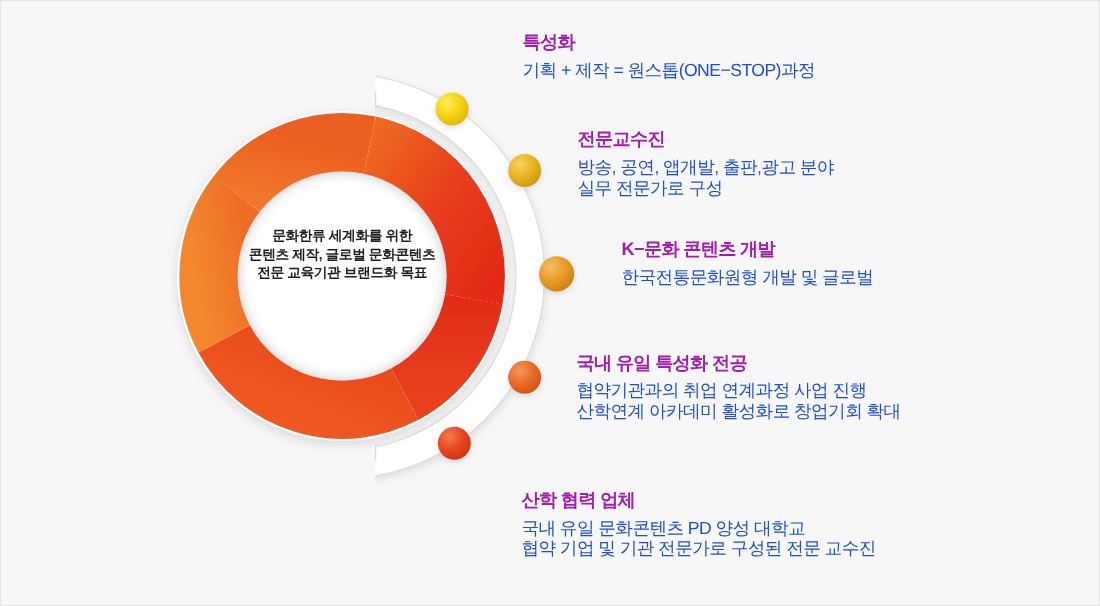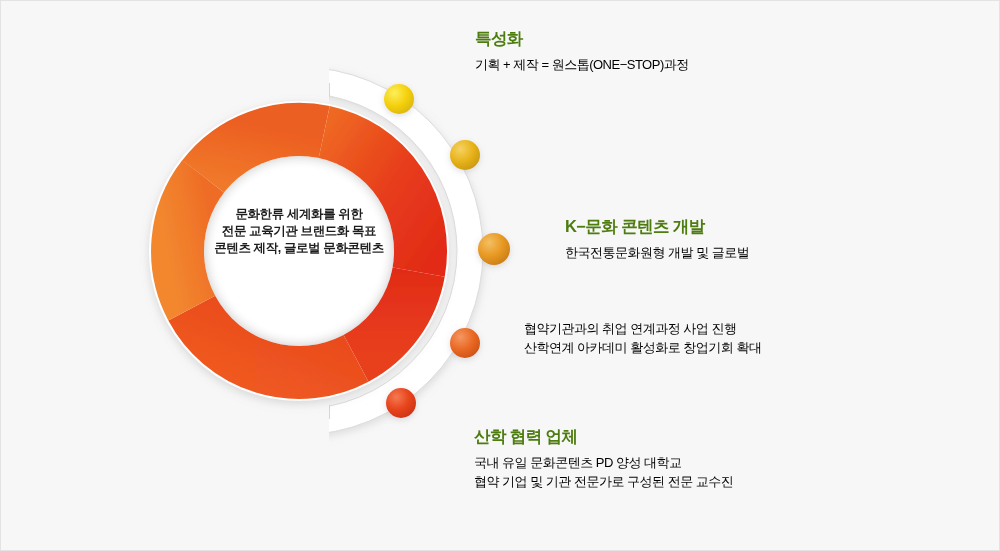--- a/index.html
+++ b/index.html
@@ -20,21 +20,21 @@
   #stage {
     position: absolute;
     inset: 0;
     width: 1000px;
     height: 551px;
   }
 
   
   #diagram {
     position: absolute;
-    left: 0;
+    left: 12px;
     top: 0;
     width: 520px;
     height: 551px;
   }
   #diagram svg {
     position: absolute;
     left: 0;
     top: 0;
   }
 
@@ -52,38 +52,38 @@
   }
   .center-text div { white-space: nowrap; }
 
   
   .callout {
     position: absolute;
   }
   .callout .c-title {
     font-size: 16.5px;
     font-weight: bold;
-    color: #4d7c0f;
+    color: #a21caf;
     letter-spacing: -0.6px;
     margin-bottom: 5px;
     white-space: nowrap;
   }
   .callout .c-line {
-    font-size: 13px;
+    font-size: 16px;
     line-height: 19px;
-    color: #000000;
+    color: #1d4ed8;
     letter-spacing: -0.5px;
     white-space: nowrap;
   }
 
   #callout-0 { left: 474px; top: 27px; }
   #callout-1 { left: 524px; top: 115px; }
   #callout-2 { left: 564px; top: 215px; }
   #callout-3 { left: 523px; top: 318px; }
-  #callout-4 { left: 473px; top: 425px; }
+  #callout-4 { left: 473px; top: 443px; }
 </style>
 </head>
 <body>
 
 <div id="stage">
 
   <div id="diagram">
 
     <svg width="520" height="551" viewBox="0 0 520 551">
       <defs>
@@ -190,37 +190,43 @@
         <circle cx="398" cy="98" r="15" fill="url(#dotG0)"></circle>
         <circle cx="464" cy="154" r="15" fill="url(#dotG1)"></circle>
         <circle cx="493" cy="248" r="16" fill="url(#dotG2)"></circle>
         <circle cx="464" cy="342" r="15" fill="url(#dotG3)"></circle>
         <circle cx="400" cy="402" r="15" fill="url(#dotG4)"></circle>
       </g>
     </svg>
 
     <div class="center-text">
       <div>문화한류 세계화를 위한</div>
+      <div>콘텐츠 제작, 글로벌 문화콘텐츠</div>
       <div>전문 교육기관 브랜드화 목표</div>
-      <div>콘텐츠 제작, 글로벌 문화콘텐츠</div>
     </div>
   </div>
 
   <div class="callout" id="callout-0">
     <div class="c-title">특성화</div>
     <div class="c-line">기획 + 제작 = 원스톱(ONE−STOP)과정</div>
   </div>
 
+  <div class="callout" id="callout-1">
+    <div class="c-title">전문교수진</div>
+    <div class="c-line">방송, 공연, 앱개발, 출판,광고 분야</div>
+    <div class="c-line">실무 전문가로 구성</div>
+  </div>
 
   <div class="callout" id="callout-2">
     <div class="c-title">K−문화 콘텐츠 개발</div>
     <div class="c-line">한국전통문화원형 개발 및 글로벌</div>
   </div>
 
   <div class="callout" id="callout-3">
+    <div class="c-title">국내 유일 특성화 전공</div>
     <div class="c-line">협약기관과의 취업 연계과정 사업 진행</div>
     <div class="c-line">산학연계 아카데미 활성화로 창업기회 확대</div>
   </div>
 
   <div class="callout" id="callout-4">
     <div class="c-title">산학 협력 업체</div>
     <div class="c-line">국내 유일 문화콘텐츠 PD 양성 대학교</div>
     <div class="c-line">협약 기업 및 기관 전문가로 구성된 전문 교수진</div>
   </div>
 

